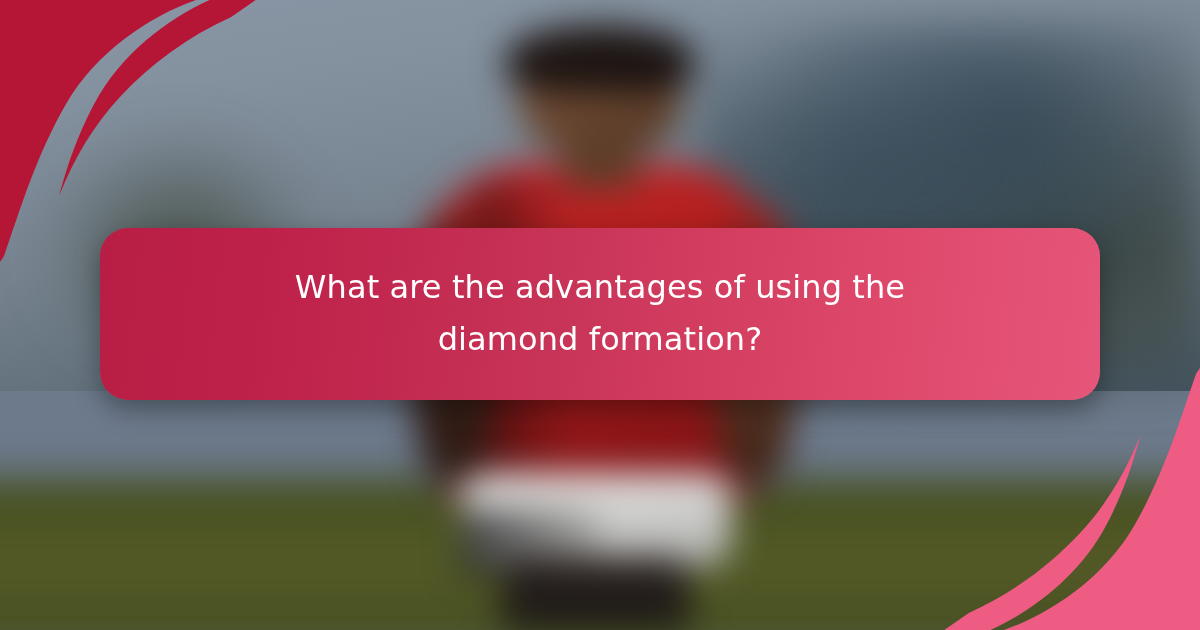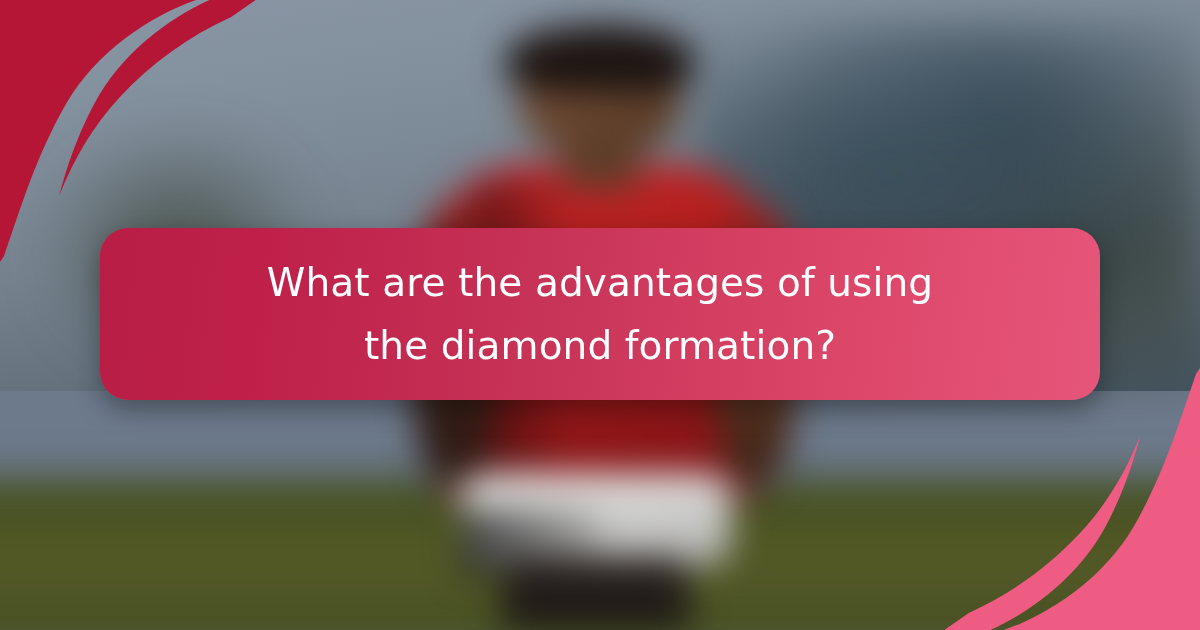--- a/index.html
+++ b/index.html
@@ -173,21 +173,21 @@
     box-shadow: 0 10px 26px rgba(0,0,0,0.34);
     display: flex;
     align-items: center;
     justify-content: center;
     box-sizing: border-box;
     padding: 0 70px;
   }
   .question-text {
     color: #ffffff;
     font-family: "DejaVu Sans", sans-serif;
-    font-size: 39px;
+    font-size: 32px;
     font-weight: 400;
     line-height: 1.62;
     text-align: center;
     letter-spacing: 0.1px;
     max-width: 700px;
   }
 </style>
 </head>
 <body>
 

